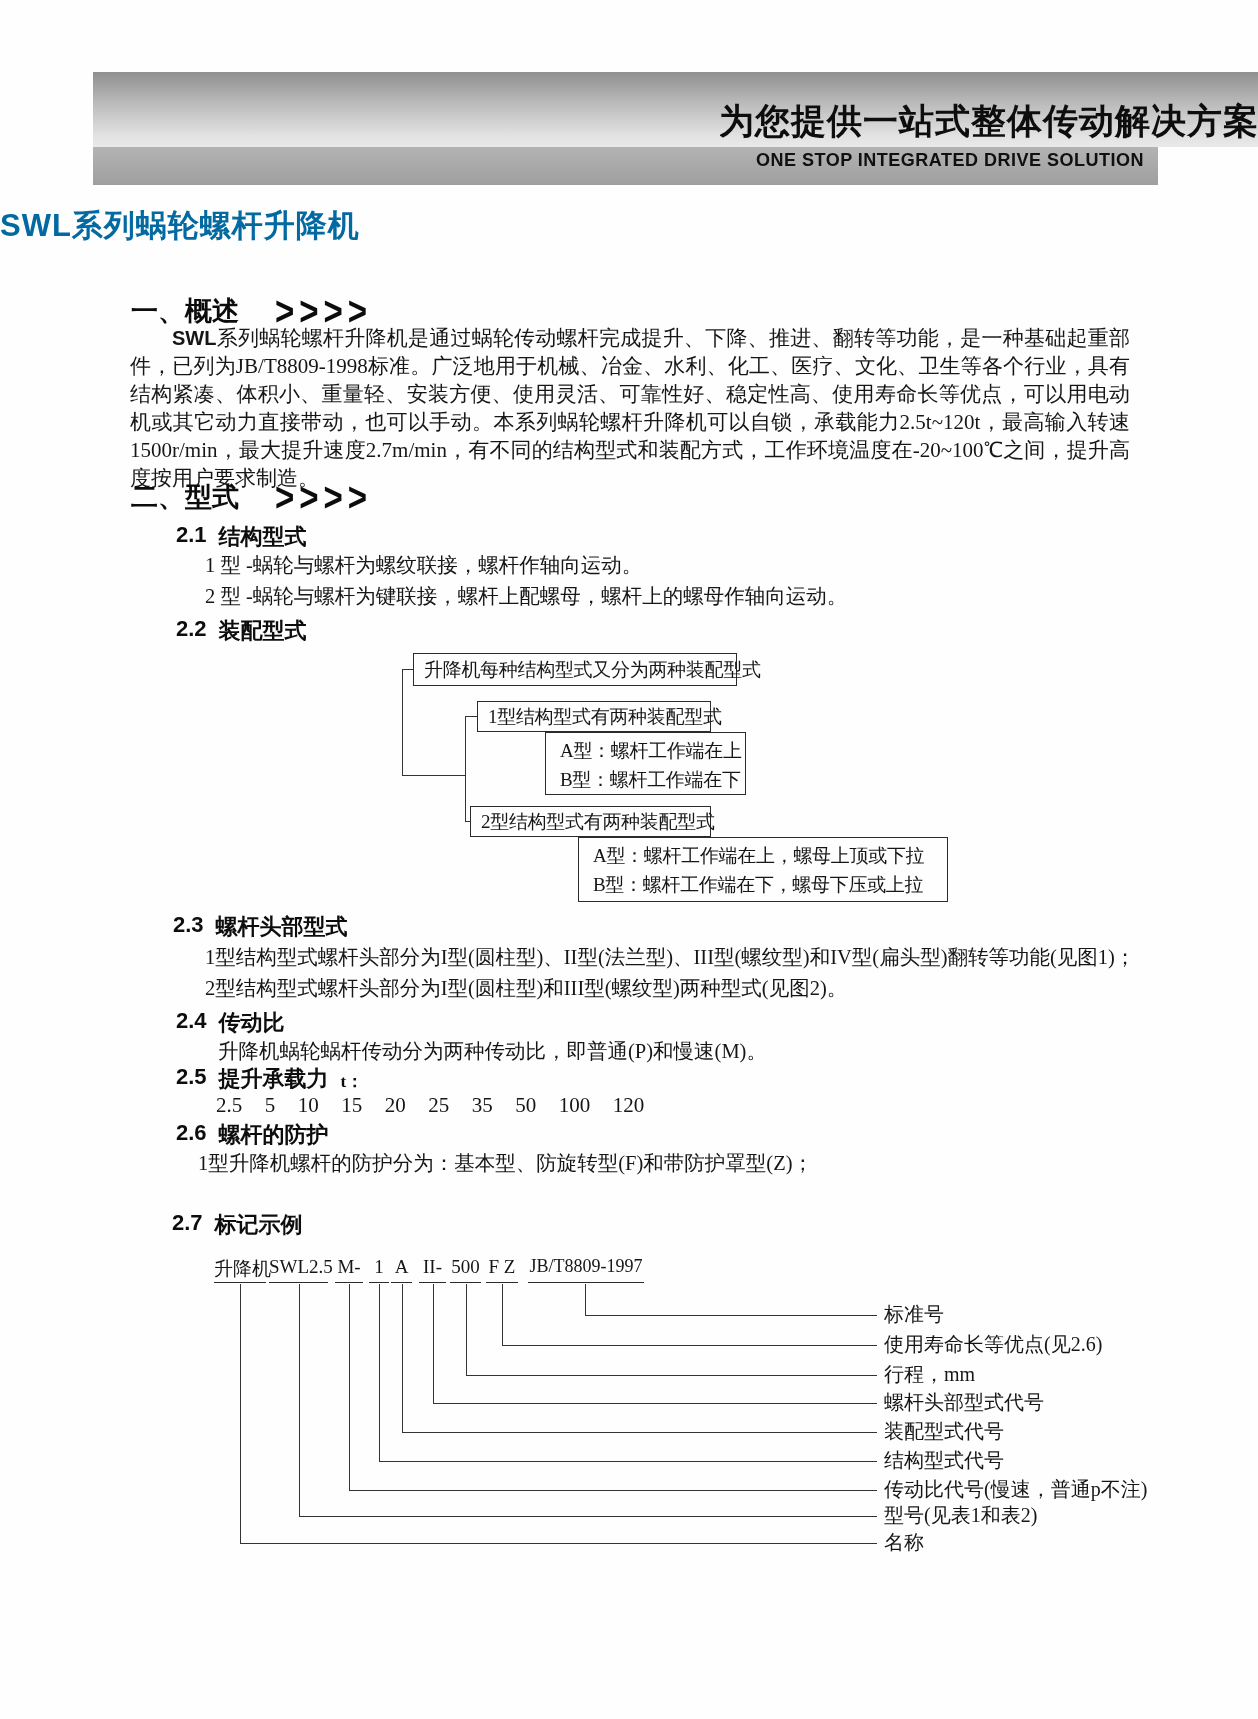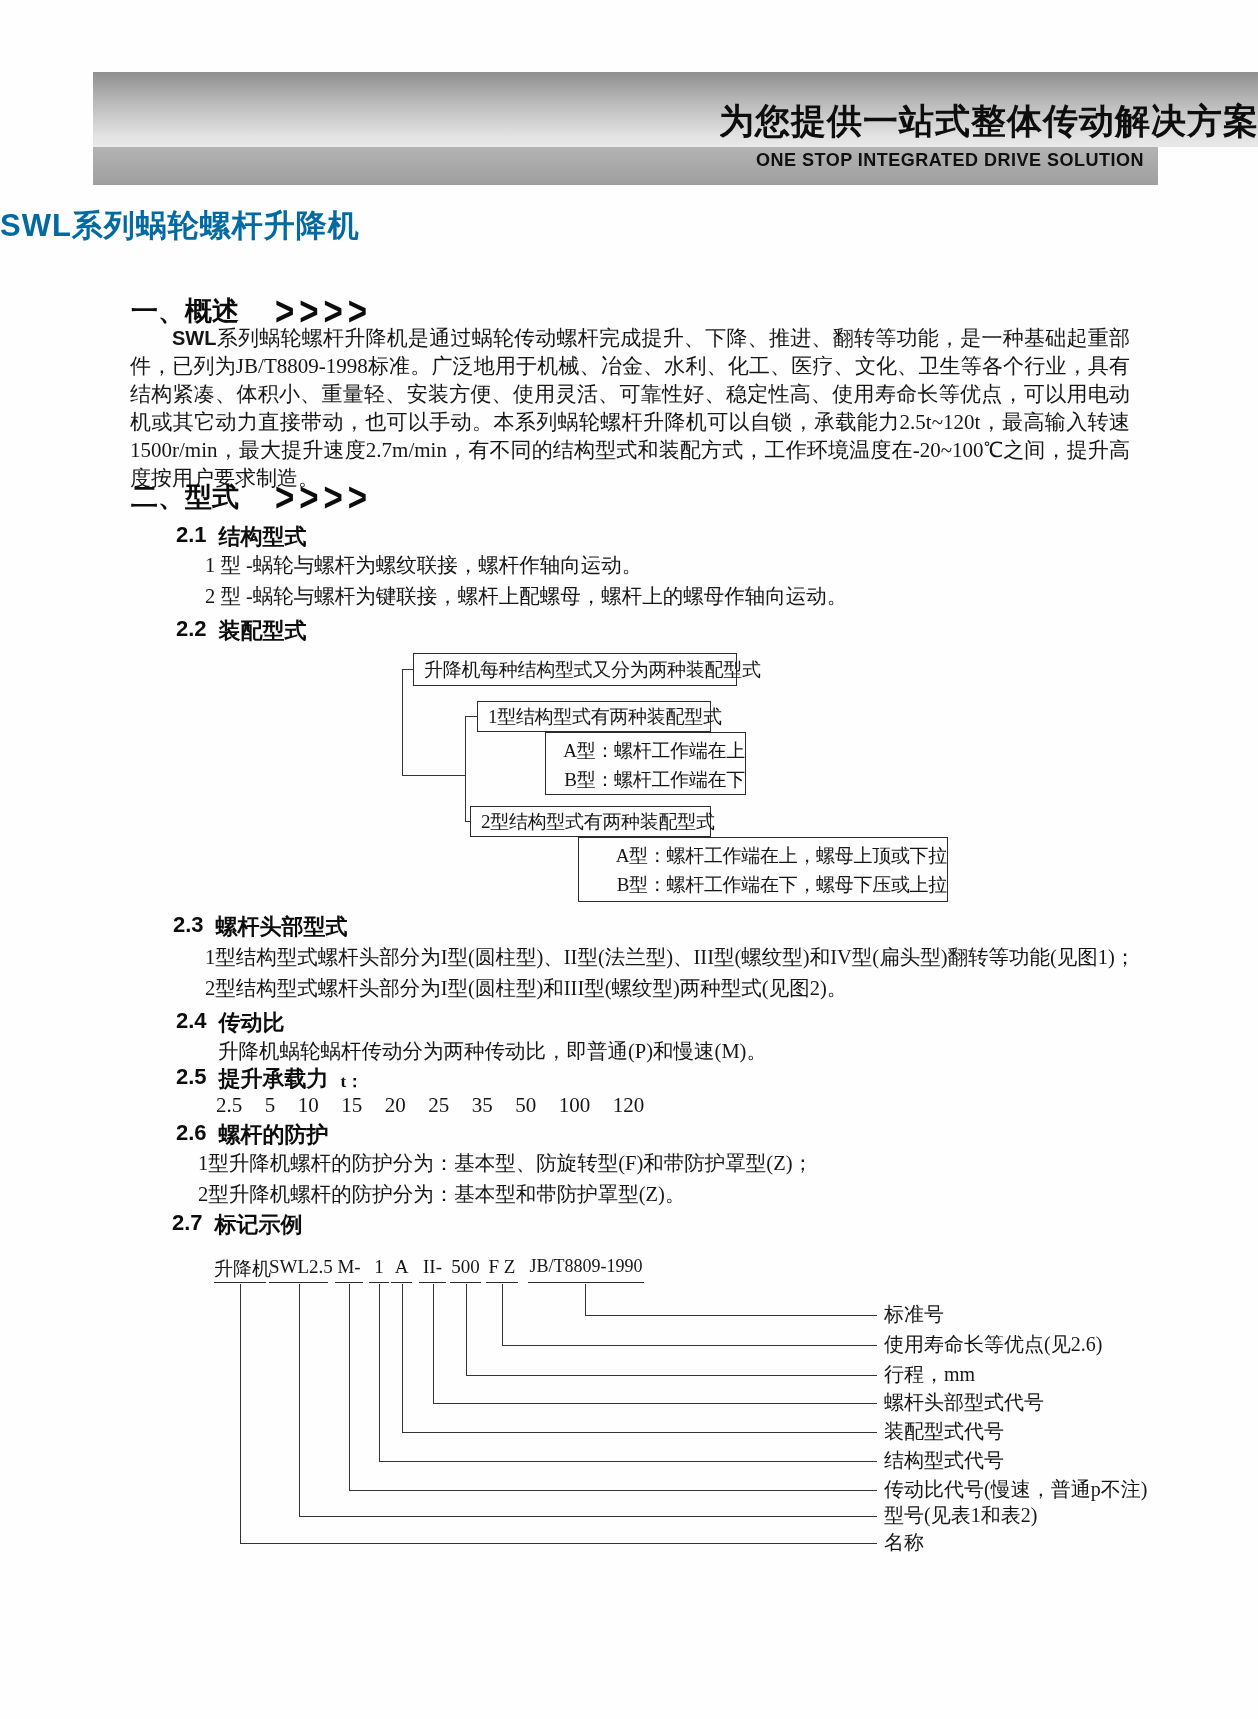--- a/index.html
+++ b/index.html
@@ -65,21 +65,21 @@
     position:absolute;font-size:20.5px;line-height:31px;white-space:nowrap;color:#161616;
   }
   .values{
     position:absolute;font-size:21px;white-space:pre;word-spacing:6px;color:#161616;
   }
   
   .tbox{
     position:absolute;border:1.6px solid #2b2b2b;background:#fefefe;
     font-size:19px;color:#161616;
     display:flex;align-items:center;padding-left:10px;box-sizing:border-box;
-    letter-spacing:-0.3px;white-space:nowrap;text-align:right;
+    letter-spacing:-0.3px;white-space:nowrap;
   }
   .tbox.two{display:block;padding-top:3px;line-height:29px;}
   .hline{position:absolute;border-top:1.5px solid #333;}
   .vline{position:absolute;border-left:1.5px solid #333;}
   
   .term{
     position:absolute;top:1256px;height:26px;
     border-bottom:1.6px solid #2b2b2b;
     font-size:19px;text-align:center;white-space:nowrap;color:#161616;
   }
@@ -172,37 +172,36 @@
     <span class="unit">t：</span>
   </div>
   <div class="values" style="left:216px;top:1093px;">2.5  5  10  15  20  25  35  50  100  120</div>
 
   <div class="sub-head" style="left:176px;top:1120px;">
     <span>2.6</span>
     <span>螺杆的防护</span>
   </div>
   <div class="body-lines" style="left:198px;top:1148px;">
     <div>1型升降机螺杆的防护分为：基本型、防旋转型(F)和带防护罩型(Z)；</div>
-    <div>2型升降机螺杆的防护分为：基本型和带防护罩型(Z)。</div>
   </div>
 
   <div class="sub-head" style="left:172px;top:1210px;">
     <span>2.7</span>
     <span>标记示例</span>
   </div>
 
   <div class="term" style="left:214px;width:52px;">升降机</div>
   <div class="term" style="left:269px;width:59px;">SWL2.5</div>
   <div class="term" style="left:335px;width:28px;">M-</div>
   <div class="term" style="left:369px;width:20px;">1</div>
   <div class="term" style="left:391px;width:21px;">A</div>
   <div class="term" style="left:419px;width:27px;">II-</div>
   <div class="term" style="left:450px;width:31px;">500</div>
   <div class="term" style="left:486px;width:32px;">F Z</div>
-  <div class="term" style="left:528px;width:116px;font-size:18px;">JB/T8809-1990</div>
+  <div class="term" style="left:528px;width:116px;font-size:18px;">JB/T8809-1997</div>
 
   <div class="vline" style="left:585px;top:1284px;height:31px;"></div>
   <div class="vline" style="left:502px;top:1284px;height:61px;"></div>
   <div class="vline" style="left:466px;top:1284px;height:91px;"></div>
   <div class="vline" style="left:433px;top:1284px;height:119px;"></div>
   <div class="vline" style="left:402px;top:1284px;height:148px;"></div>
   <div class="vline" style="left:379px;top:1284px;height:177px;"></div>
   <div class="vline" style="left:349px;top:1284px;height:206px;"></div>
   <div class="vline" style="left:299px;top:1284px;height:232px;"></div>
   <div class="vline" style="left:240px;top:1284px;height:259px;"></div>

